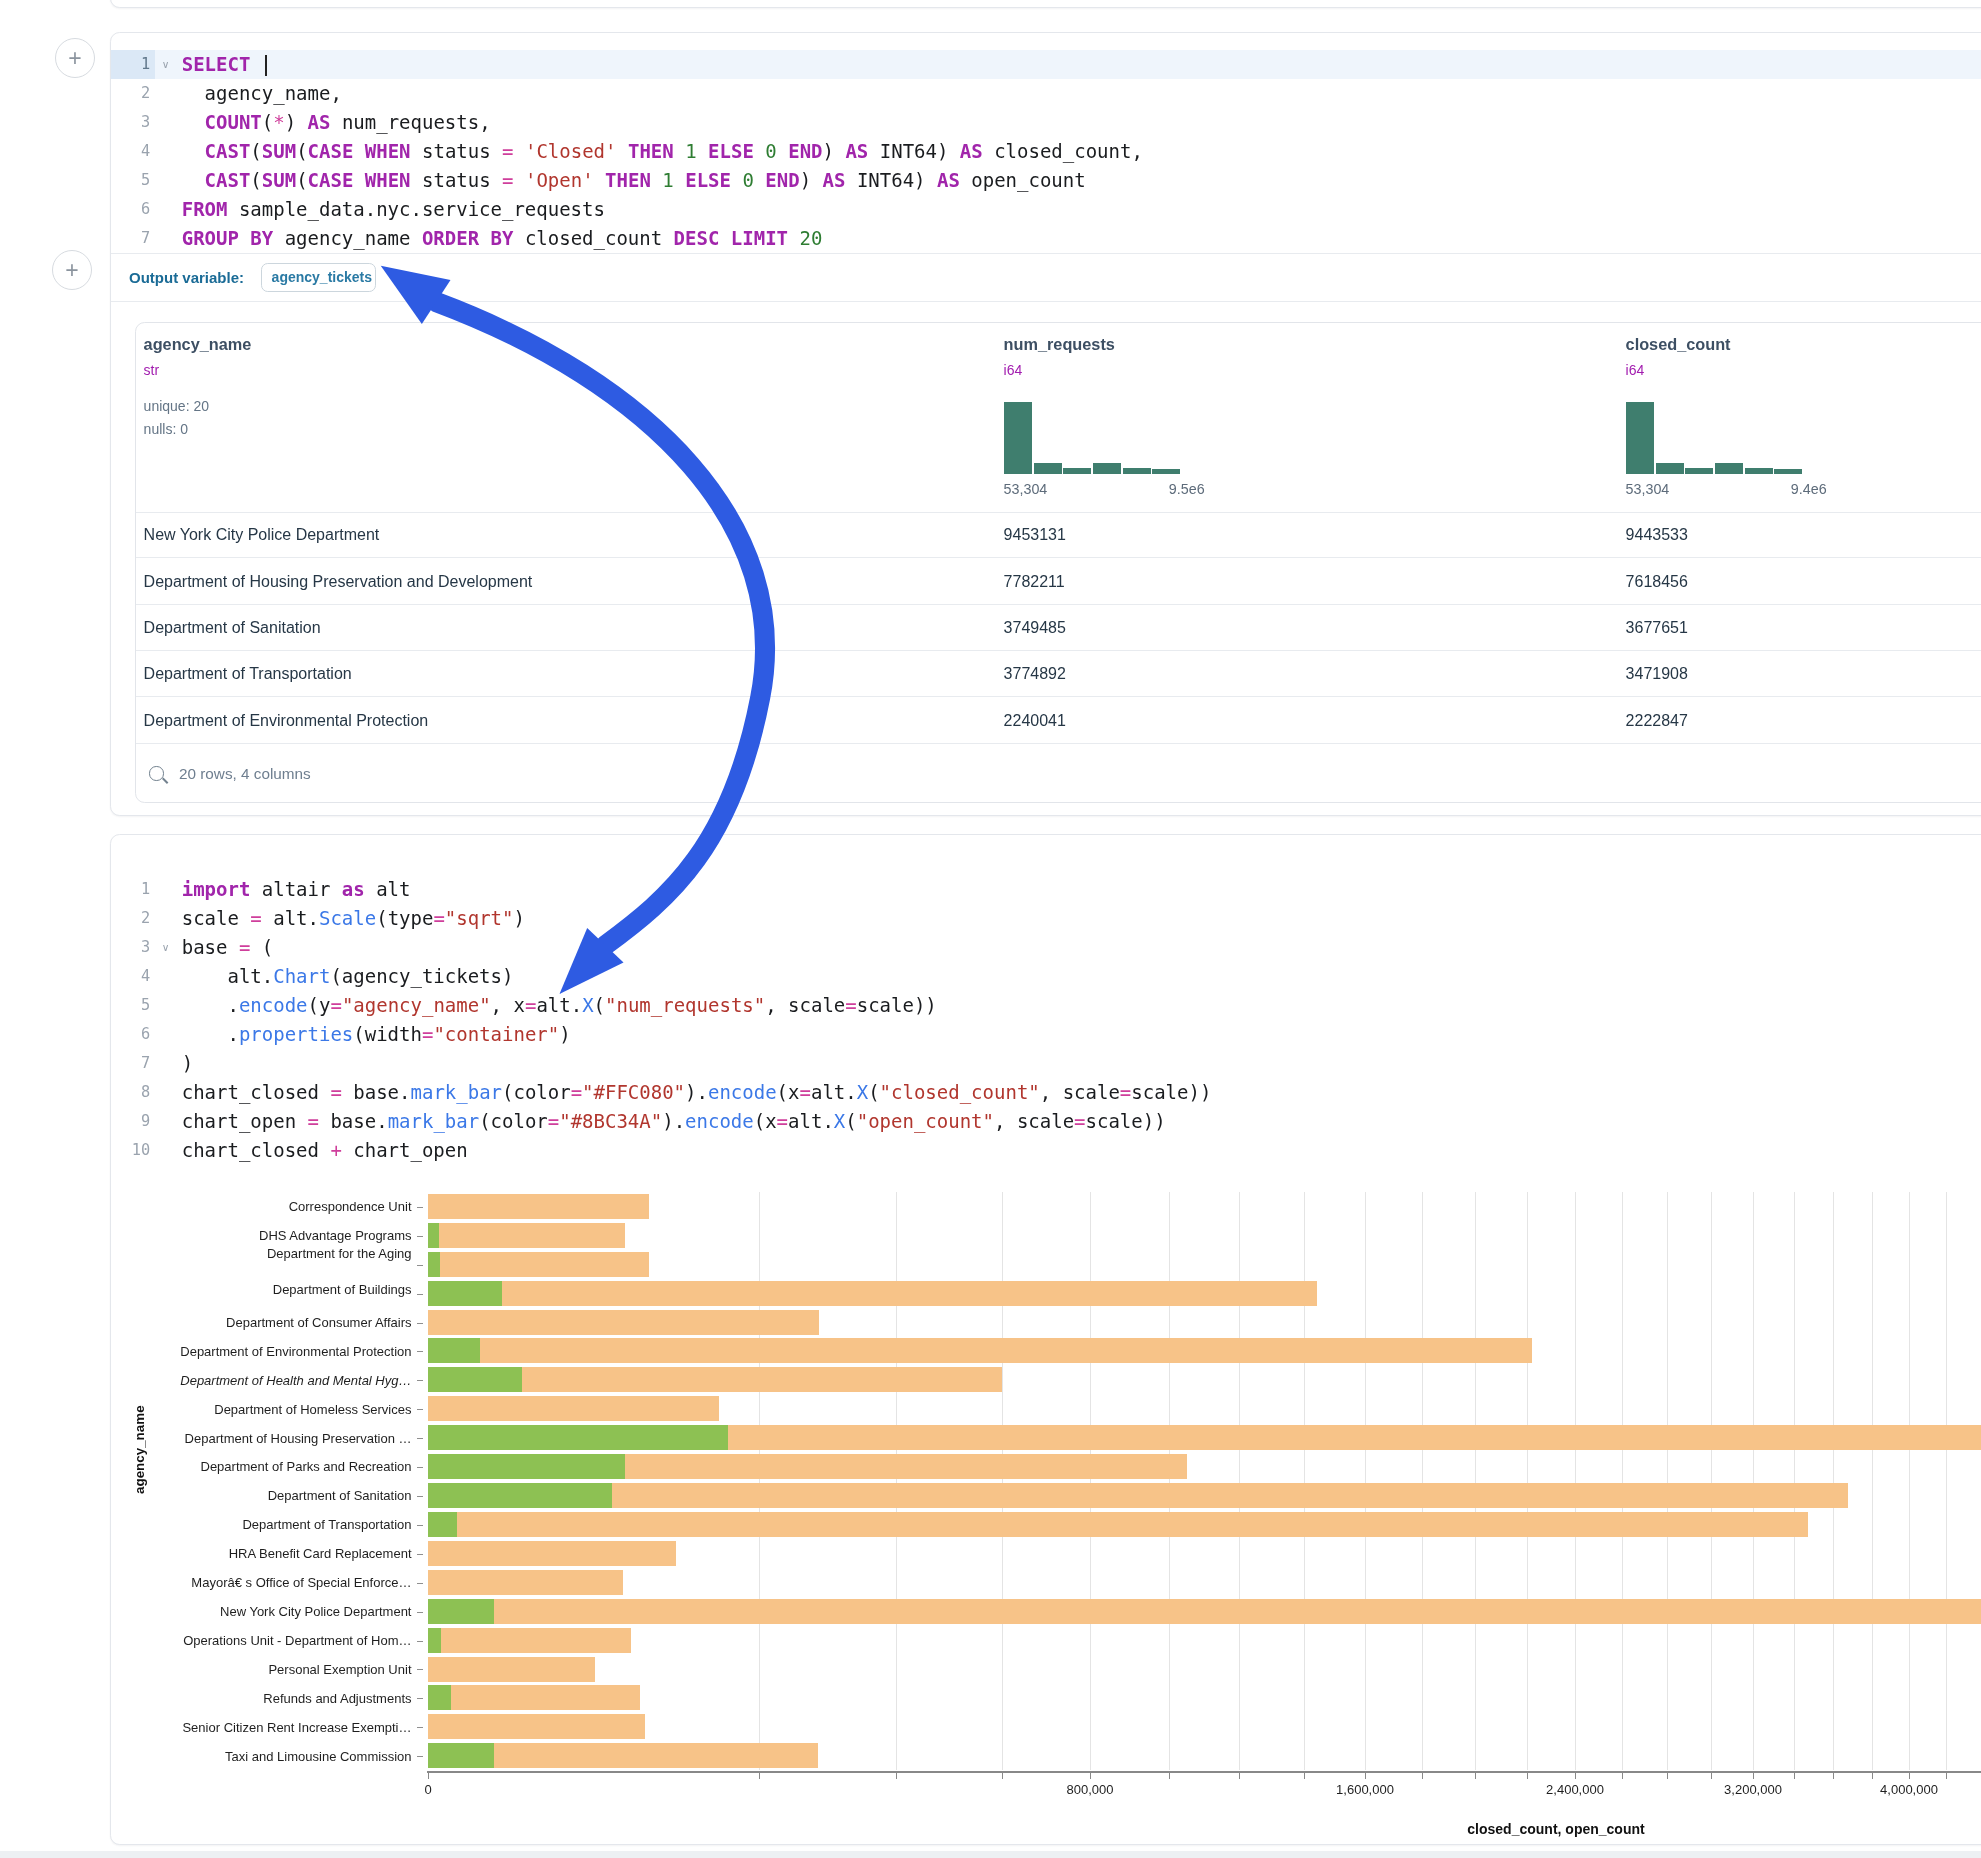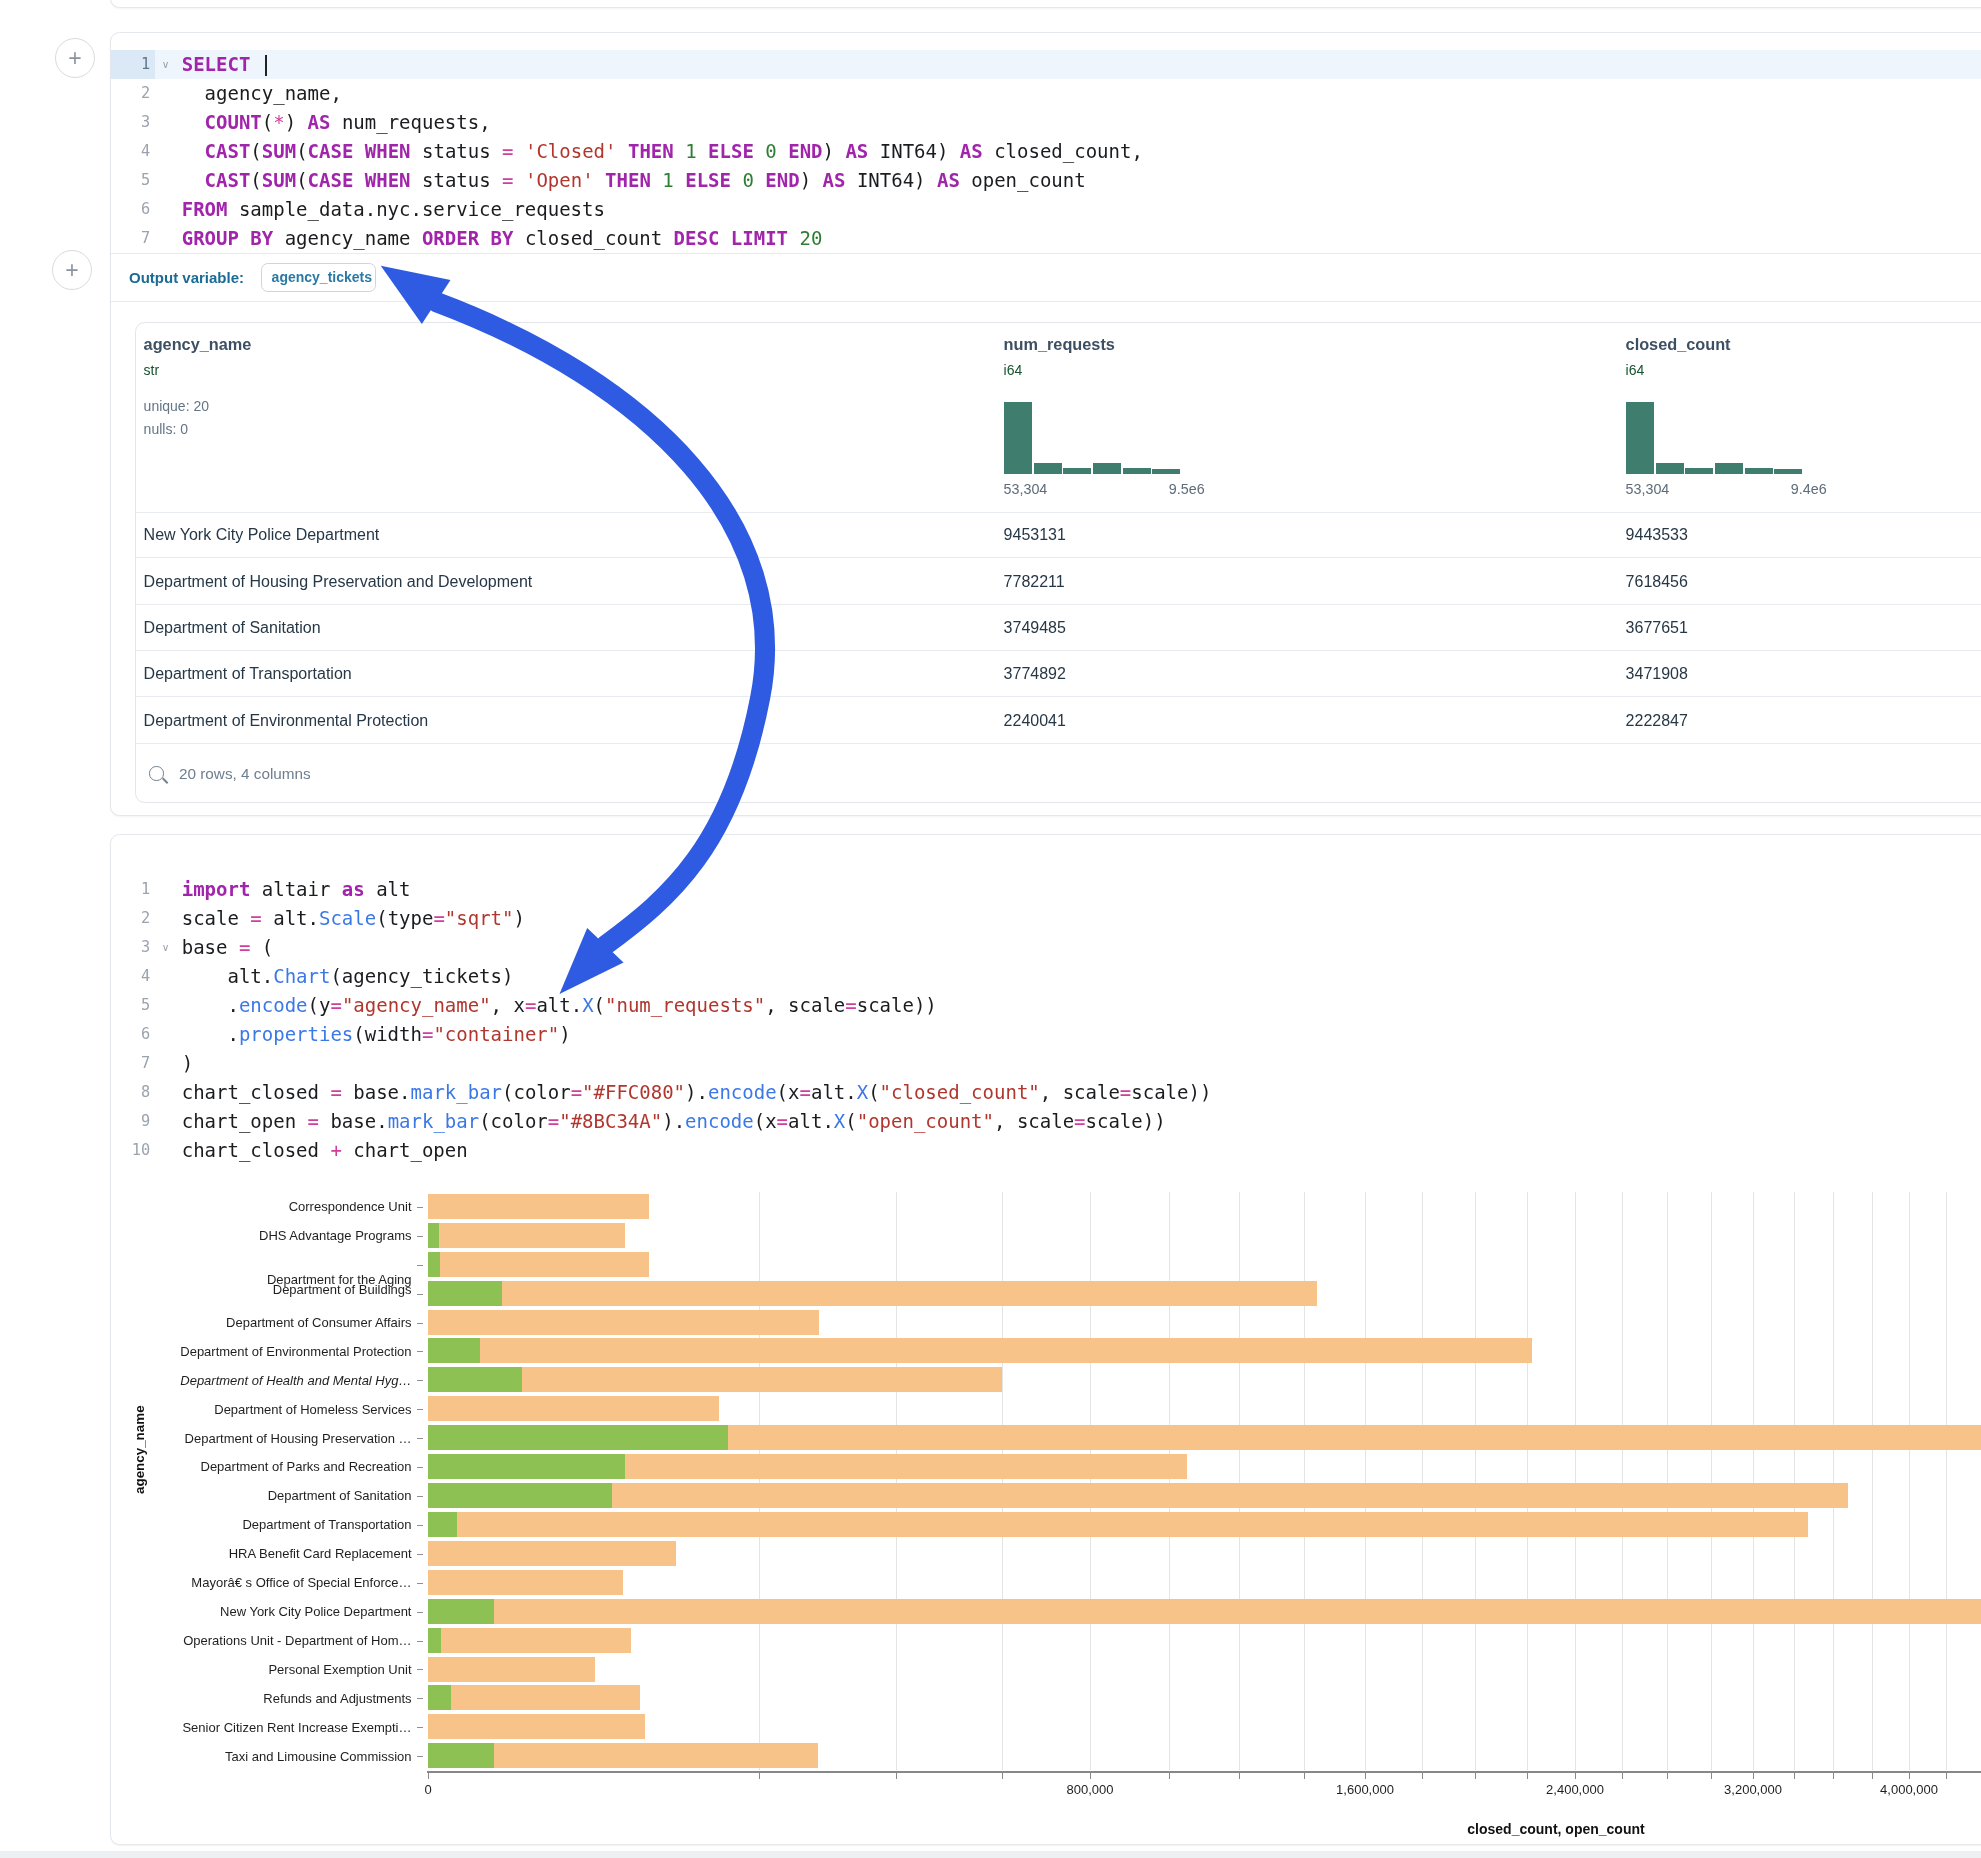--- a/index.html
+++ b/index.html
@@ -36,21 +36,21 @@
   #output-label { font-size:15px; font-weight:bold; color:#1a6b96; }
   #output-pill { margin-left:17px; width:115px; height:29px; border:1px solid #ccd6dd; border-radius:6.7px;
       background:#fff; overflow:hidden; white-space:nowrap; line-height:27px; padding-left:9.6px;
       font-size:14px; font-weight:bold; color:#2a7aa4; }
 
   
   #result-table { position:absolute; left:24px; top:289px; width:1869px; height:481px;
       border:1px solid #e2e5ea; border-radius:9.6px; background:#fff; overflow:hidden; }
   .tcol { position:absolute; top:0; }
   .tcol .cname { position:absolute; top:12.4px; left:7.6px; font-size:16.3px; font-weight:bold; color:#3d4f63; }
-  .tcol .ctype { position:absolute; top:39px; left:7.6px; font-size:14px; color:#14532d; }
+  .tcol .ctype { position:absolute; top:39px; left:7.6px; font-size:14px; color:#a21caf; }
   .tcol .stat { position:absolute; left:7.6px; font-size:14px; color:#647586; }
   .hist { position:absolute; left:7.6px; top:79px; width:176px; height:72px; }
   .hist .hbar { position:absolute; bottom:0; width:28px; background:#3f7e6e; }
   .hlabels { position:absolute; left:7.6px; top:158px; width:201px; font-size:14.3px; color:#5d6b7a; }
   .hlabels .hmin { float:left; } .hlabels .hmax { float:right; }
   #thead-border { position:absolute; left:0; top:189px; width:100%; border-top:1px solid #e8ebef; }
   .trow { position:absolute; left:0; width:100%; height:46px; border-bottom:1px solid #e8ebef; }
   .trow .cell { position:absolute; top:0; line-height:46px; font-size:16px; color:#263746;
       white-space:nowrap; padding-left:7.6px; }
   #tfooter { position:absolute; left:0; top:421px; width:100%; height:59px; display:flex;
@@ -266,21 +266,21 @@
         <span class="chev"></span>
         <code><span class="tk-txt">chart_closed </span><span class="tk-op">+</span><span class="tk-txt"> chart_open</span></code>
       </div>
     </div>
   <div id="chart">
     <div id="ylabels">
         <div class="ylab" style="top: 20px; right: 11.5px;">Correspondence Unit</div>
         <div class="ytick" style="right: 0px; top: 28px;"></div>
         <div class="ylab" style="top: 49px; right: 11.5px;">DHS Advantage Programs</div>
         <div class="ytick" style="right: 0px; top: 57px;"></div>
-        <div class="ylab" style="top: 93px; right: 11.5px; margin-left: 38px;">Department for the Aging</div>
+        <div class="ylab" style="top: 67px; right: 11.5px; margin-left: 38px;">Department for the Aging</div>
         <div class="ytick" style="right: 0px; top: 86px;"></div>
         <div class="ylab" style="top: 103px; right: 11.5px;">Department of Buildings</div>
         <div class="ytick" style="right: 0px; top: 115px;"></div>
         <div class="ylab" style="top: 136px; right: 11.5px;">Department of Consumer Affairs</div>
         <div class="ytick" style="right: 0px; top: 144px;"></div>
         <div class="ylab" style="top: 165px; right: 11.5px;">Department of Environmental Protection</div>
         <div class="ytick" style="right: 0px; top: 172px;"></div>
         <div class="ylab" style="top: 194px; right: 11.5px; font-style: italic;">Department of Health and Mental Hyg…</div>
         <div class="ytick" style="right: 0px; top: 201px;"></div>
         <div class="ylab" style="top: 223px; right: 11.5px;">Department of Homeless Services</div>

